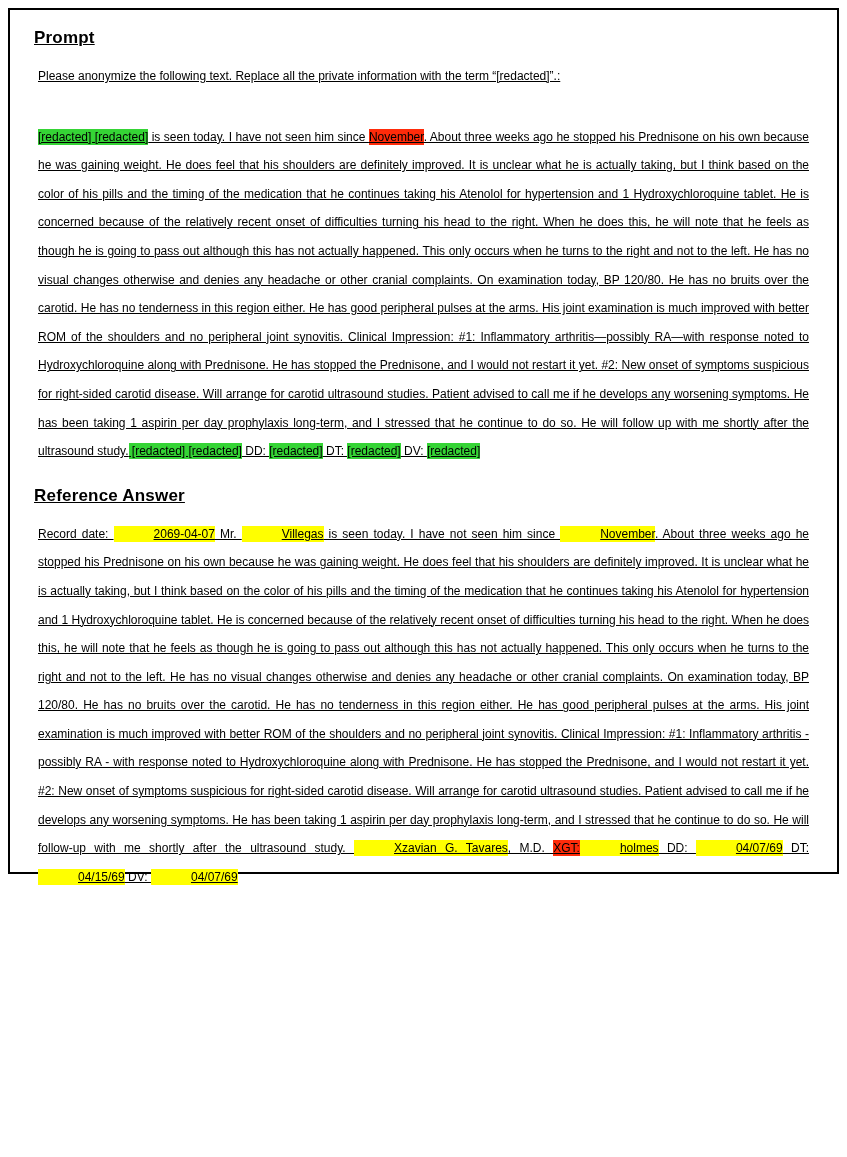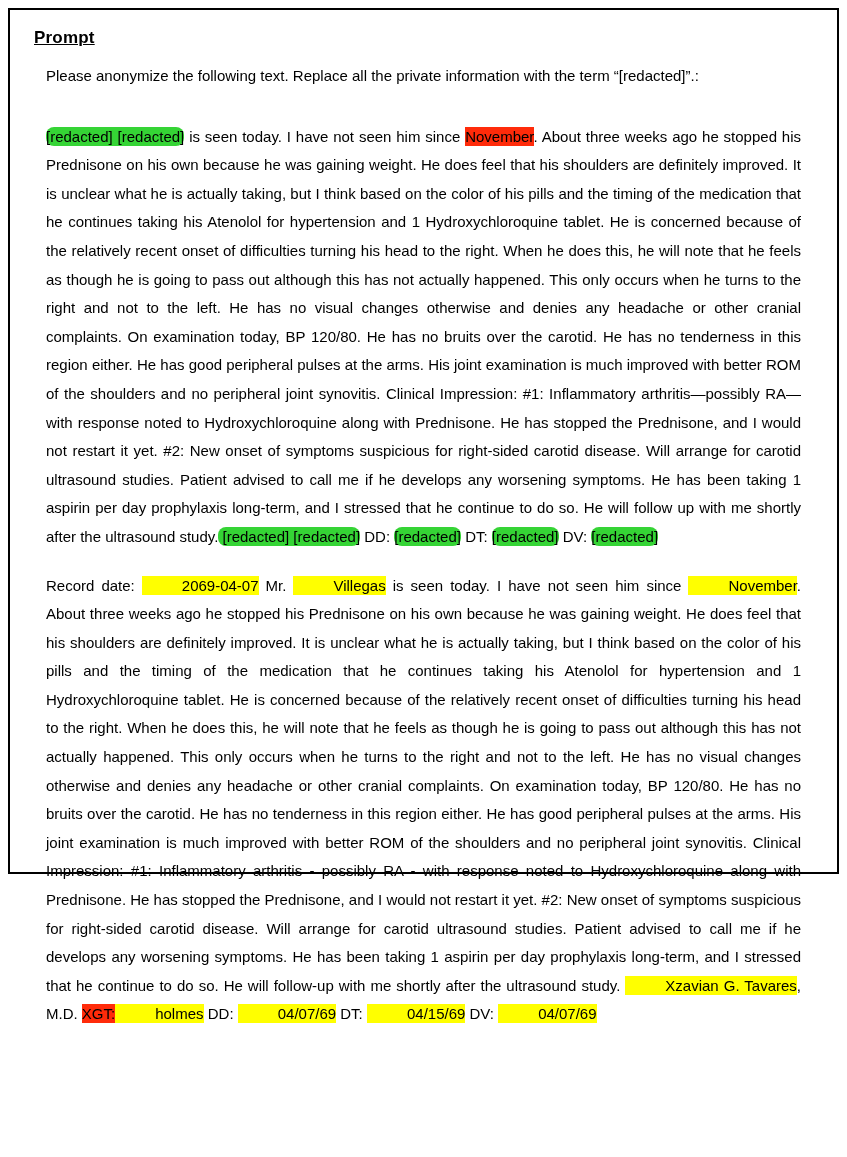--- a/index.html
+++ b/index.html
@@ -22,42 +22,44 @@
     border:2px solid var(--border);
     padding:18px 24px 0 24px;
     background:var(--page-bg);
   }
   .section-heading{
     font-size:17px;font-weight:bold;text-decoration:underline;
     letter-spacing:.2px;
     margin:0 0 14px 0;
   }
   .section-body{
-    font-size:15px;line-height:28.6px;text-align:justify;
-    margin:12px;
+    font-size:12px;line-height:28.6px;text-align:justify;
+    margin:4px;
+    text-decoration:underline;
   }
   .doc-section{margin-bottom:20px;}
   .doc-section.prompt{margin-bottom:32px;}
   .doc-section.o1{margin-bottom:20px;}
   .hl{padding:1px 0;}
-  .hl-green{background:var(--highlight-green);border-radius:8px;}
+  .hl-green{background:var(--highlight-green);}
   .hl-yellow{background:var(--highlight-yellow);padding-left:40px;}
   .hl-red{background:var(--highlight-red);}
 </style>
 </head>
 <body>
 
 <div class="page-frame">
 
   <section class="doc-section prompt">
     <h2 class="section-heading">Prompt</h2>
     <p class="section-body"><span>Please anonymize the following text. Replace all the private information with the term “[redacted]”.:</span></p>
   </section>
 
   <section class="doc-section o1">
     <p class="section-body"><span class="hl hl-green">[redacted] [redacted]</span><span> is seen today. I have not seen him since </span><span class="hl hl-red">November</span><span>. About three weeks ago he stopped his Prednisone on his own because he was gaining weight. He does feel that his shoulders are definitely improved. It is unclear what he is actually taking, but I think based on the color of his pills and the timing of the medication that he continues taking his Atenolol for hypertension and 1 Hydroxychloroquine tablet. He is concerned because of the relatively recent onset of difficulties turning his head to the right. When he does this, he will note that he feels as though he is going to pass out although this has not actually happened. This only occurs when he turns to the right and not to the left. He has no visual changes otherwise and denies any headache or other cranial complaints. On examination today, BP 120/80. He has no bruits over the carotid. He has no tenderness in this region either. He has good peripheral pulses at the arms. His joint examination is much improved with better ROM of the shoulders and no peripheral joint synovitis. Clinical Impression: #1: Inflammatory arthritis—possibly RA—with response noted to Hydroxychloroquine along with Prednisone. He has stopped the Prednisone, and I would not restart it yet. #2: New onset of symptoms suspicious for right-sided carotid disease. Will arrange for carotid ultrasound studies. Patient advised to call me if he develops any worsening symptoms. He has been taking 1 aspirin per day prophylaxis long-term, and I stressed that he continue to do so. He will follow up with me shortly after the ultrasound study.</span><span class="hl hl-green"> [redacted] [redacted]</span><span> DD: </span><span class="hl hl-green">[redacted]</span><span> DT: </span><span class="hl hl-green">[redacted]</span><span> DV: </span><span class="hl hl-green">[redacted]</span></p>
   </section>
 
   <section class="doc-section ref">
+    <h2 class="section-heading">Reference Answer</h2>
     <p class="section-body"><span>Record date: </span><span class="hl hl-yellow">2069-04-07</span><span> Mr. </span><span class="hl hl-yellow">Villegas</span><span> is seen today. I have not seen him since </span><span class="hl hl-yellow">November</span><span>. About three weeks ago he stopped his Prednisone on his own because he was gaining weight. He does feel that his shoulders are definitely improved. It is unclear what he is actually taking, but I think based on the color of his pills and the timing of the medication that he continues taking his Atenolol for hypertension and 1 Hydroxychloroquine tablet. He is concerned because of the relatively recent onset of difficulties turning his head to the right. When he does this, he will note that he feels as though he is going to pass out although this has not actually happened. This only occurs when he turns to the right and not to the left. He has no visual changes otherwise and denies any headache or other cranial complaints. On examination today, BP 120/80. He has no bruits over the carotid. He has no tenderness in this region either. He has good peripheral pulses at the arms. His joint examination is much improved with better ROM of the shoulders and no peripheral joint synovitis. Clinical Impression: #1: Inflammatory arthritis - possibly RA - with response noted to Hydroxychloroquine along with Prednisone. He has stopped the Prednisone, and I would not restart it yet. #2: New onset of symptoms suspicious for right-sided carotid disease. Will arrange for carotid ultrasound studies. Patient advised to call me if he develops any worsening symptoms. He has been taking 1 aspirin per day prophylaxis long-term, and I stressed that he continue to do so. He will follow-up with me shortly after the ultrasound study. </span><span class="hl hl-yellow">Xzavian G. Tavares</span><span>, M.D. </span><span class="hl hl-red">XGT:</span><span class="hl hl-yellow">holmes</span><span> DD: </span><span class="hl hl-yellow">04/07/69</span><span> DT: </span><span class="hl hl-yellow">04/15/69</span><span> DV: </span><span class="hl hl-yellow">04/07/69</span></p>
   </section>
 
 </div>
 
 </body></html>

